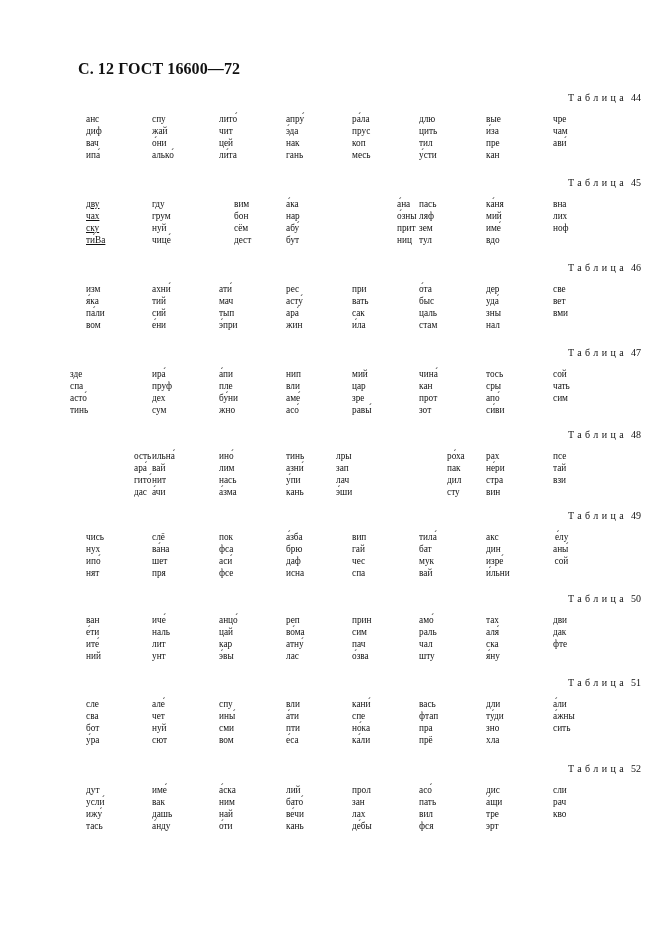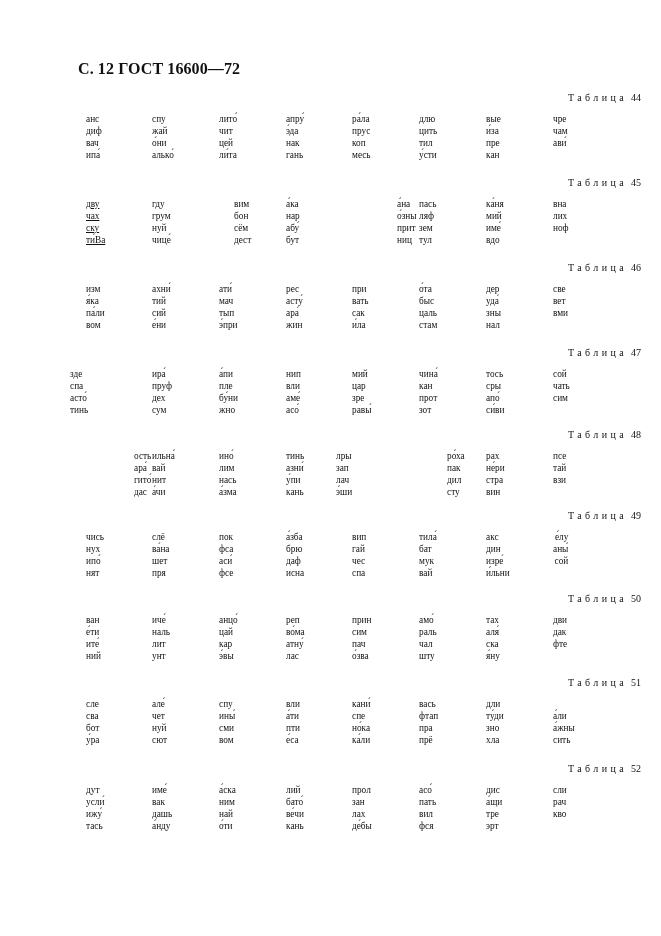--- a/index.html
+++ b/index.html
@@ -406,21 +406,21 @@
         <span class="cell">фтап</span>
         <span class="cell">пра</span>
         <span class="cell">прё</span>
       </div>
       <div class="col" style="left: 486px;">
         <span class="cell">дли</span>
         <span class="cell">ту́ди</span>
         <span class="cell">зно</span>
         <span class="cell">хла</span>
       </div>
-      <div class="col" style="left: 553px; margin-top: 12px;">
+      <div class="col" style="left: 553px;">
         <span class="cell">а́ли</span>
         <span class="cell">а́жны</span>
         <span class="cell">сить</span>
       </div>
     </div>
     <div class="table-block" style="top: 763px;">
       <div class="caption"><span class="cap-word">Таблица</span><span class="cap-num">52</span></div>
       <div class="col" style="left: 86px;">
         <span class="cell">дут</span>
         <span class="cell">усли́</span>

